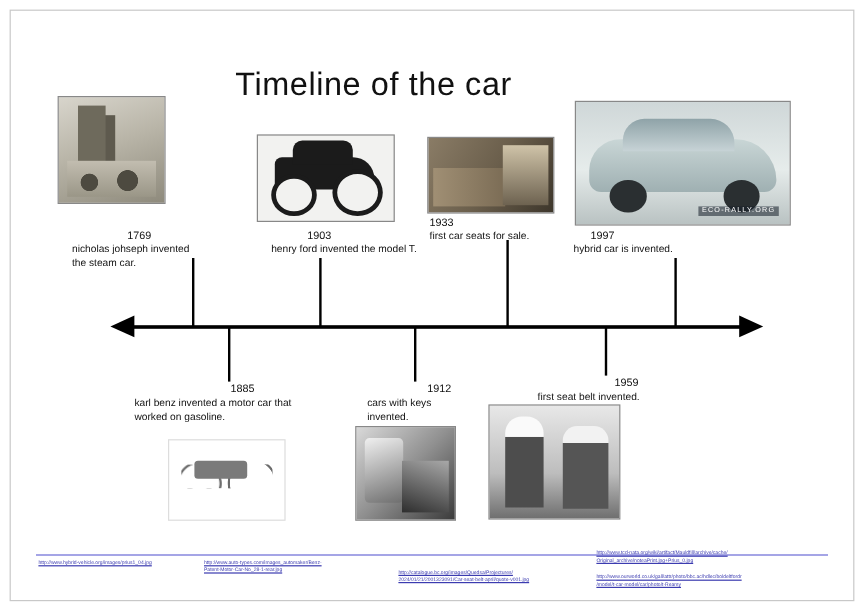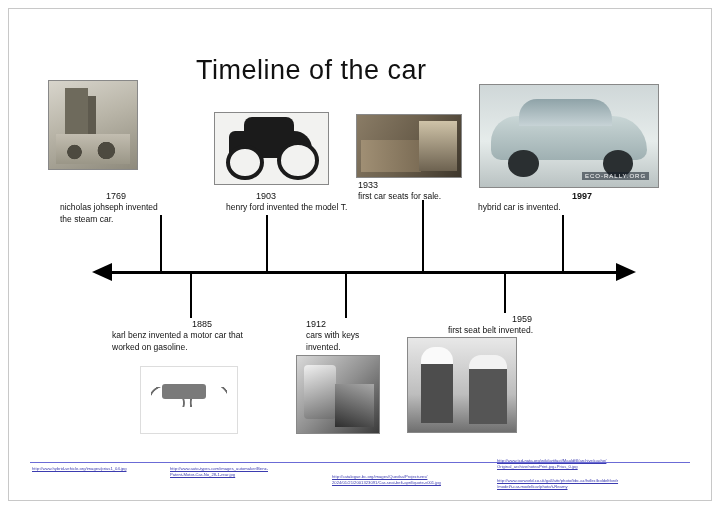--- a/index.html
+++ b/index.html
@@ -322,32 +322,32 @@
     <span class="evt-year" style="text-align:center; width:60px; display:block; margin-left:30px;">1903</span>
     <span style="white-space:pre-line;padding-left:20px;">henry ford invented the model T.</span>
   </div>
 
   <div class="evt-label" style="left:358px; top:179px; width:112px;">
     <span class="evt-year" style="text-align:left; width:112px; display:block;">1933</span>
     <span style="white-space:pre-line;">first car seats for sale.</span>
   </div>
 
   <div class="evt-label" style="left:478px; top:190px; width:140px;">
-    <span class="evt-year" style="text-align:right; width:100px; display:block; margin-left:14px;font-weight:bold;">1997</span>
+    <span class="evt-year" style="text-align:left; width:100px; display:block; margin-left:14px;">1997</span>
     <span style="white-space:pre-line;">hybrid car is invented.</span>
   </div>
 
   <div class="evt-label" style="left:112px; top:318px; width:180px;">
     <span class="evt-year" style="text-align:center; width:160px; display:block; margin-left:10px;">1885</span>
     <span style="white-space:pre-line;">karl benz invented a motor car that
 worked on gasoline.</span>
   </div>
 
   <div class="evt-label" style="left:306px; top:318px; width:90px;">
-    <span class="evt-year" style="text-align:left; width:70px; display:block;">1912</span>
+    <span class="evt-year" style="text-align:right; width:70px; display:block;">1912</span>
     <span style="white-space:pre-line;">cars with keys
 invented.</span>
   </div>
 
   <div class="evt-label" style="left:448px; top:313px; width:130px;">
     <span class="evt-year" style="text-align:center; width:120px; display:block; margin-left:14px;">1959</span>
     <span style="white-space:pre-line;">first seat belt invented.</span>
   </div>
 
   <div class="footline"></div>

